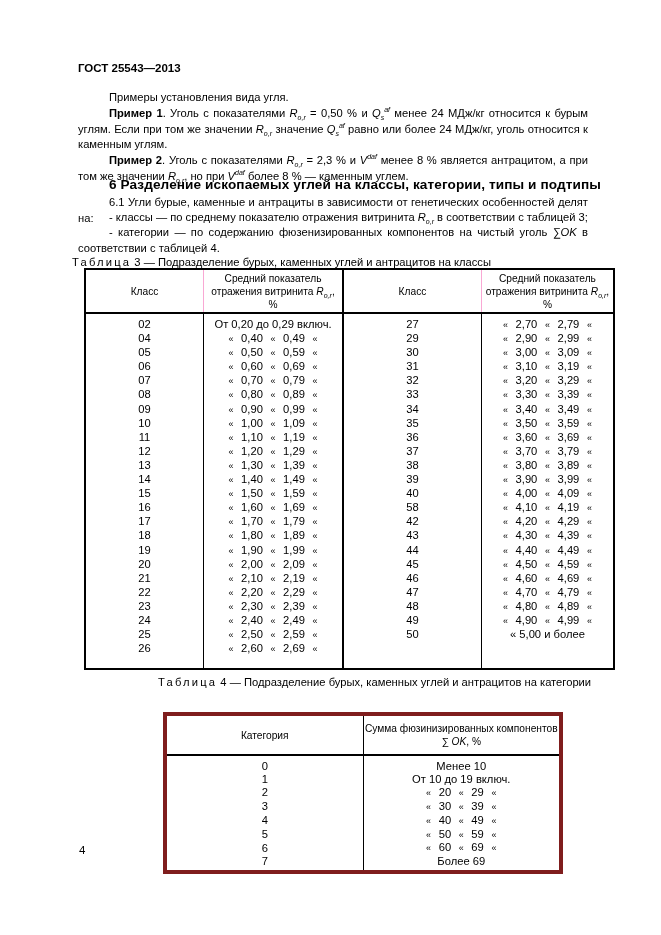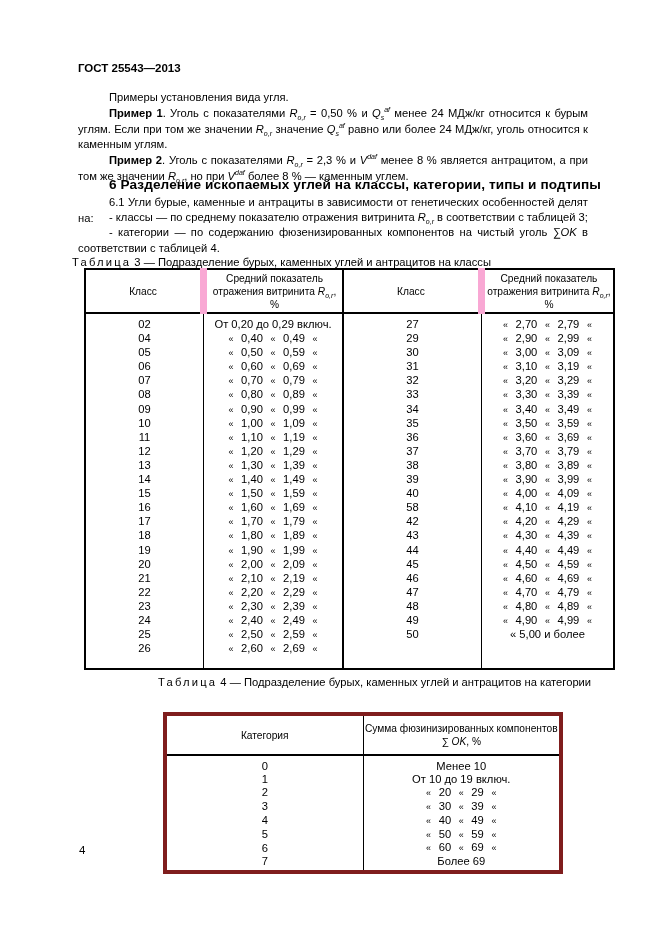--- a/index.html
+++ b/index.html
@@ -12,21 +12,21 @@
   b { font-weight: bold; }
   i { font-style: italic; }
   sub, sup { font-size: 7px; line-height: 0; }
   .h6 { left: 109px; top: 177px; font-weight: bold; font-size: 13.6px; letter-spacing: 0.1px; }
   .spaced { letter-spacing: 2.2px; }
   table { border-collapse: collapse; position: absolute; }
   .t3 { left: 84px; top: 268px; width: 531px; border: 2px solid #000; }
   .t3 col.c1 { width: 119px; } .t3 col.c2 { width: 140px; }
   .t3 col.c3 { width: 139px; } .t3 col.c4 { width: 133px; }
   .t3 th { font-weight: normal; font-size: 10.2px; line-height: 13px; height: 42px;
-           border-bottom: 2px solid #000; border-right: 7px solid #f9a8d4; vertical-align: middle; text-align: center; padding: 0 2px; }
+           border-bottom: 2px solid #000; border-right: 1px solid #f9a8d4; vertical-align: middle; text-align: center; padding: 0 2px; }
   .t3 th.thick, .t3 td.thick { border-right: 2px solid #000; }
   .t3 td { border-right: 1px solid #000; text-align: center; font-size: 11.2px; line-height: 13.1px; padding: 0; vertical-align: top; }
   .t3 tbody td { padding-top: 0; }
   .t3 tr.first td { padding-top: 4px; }
   .t3 tr.last td { padding-bottom: 12px; }
   .rng { display: inline-block; text-align: left; }
   .q { display: inline-block; width: 14px; text-align: center; font-size: 9px; }
   .t4 { left: 163px; top: 712px; width: 400px; border: 4px solid #7f1d1d; }
   .t4 col.c1 { width: 183px; } .t4 col.c2 { width: 183px; }
   .t4 th { font-weight: normal; font-size: 10.2px; line-height: 13px; height: 36px;

